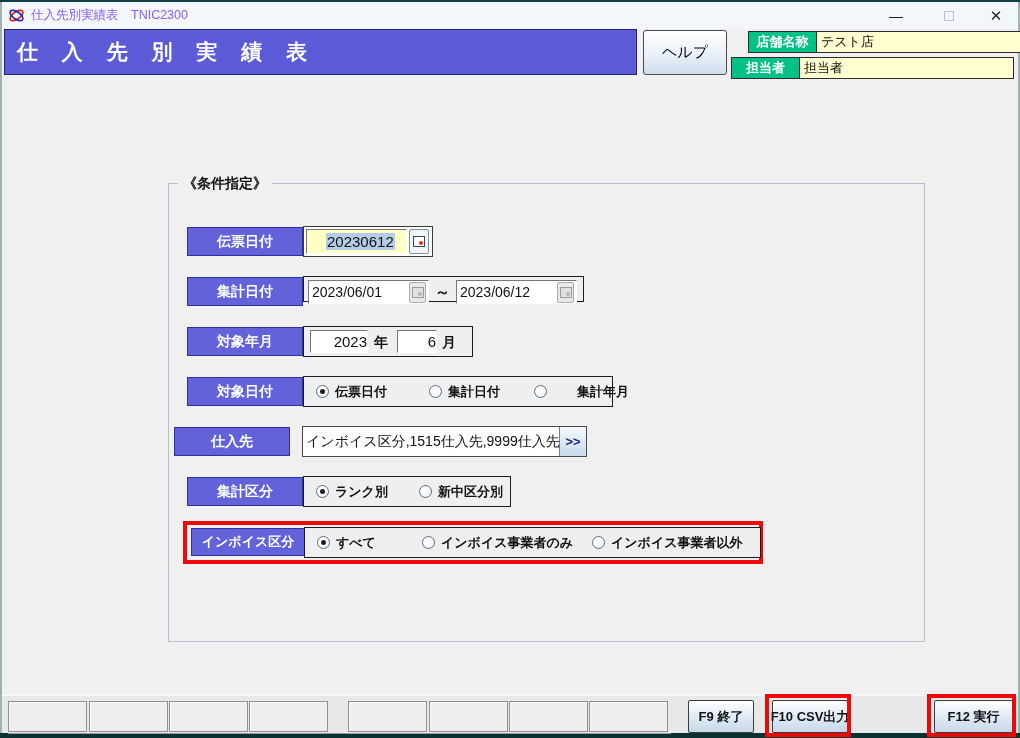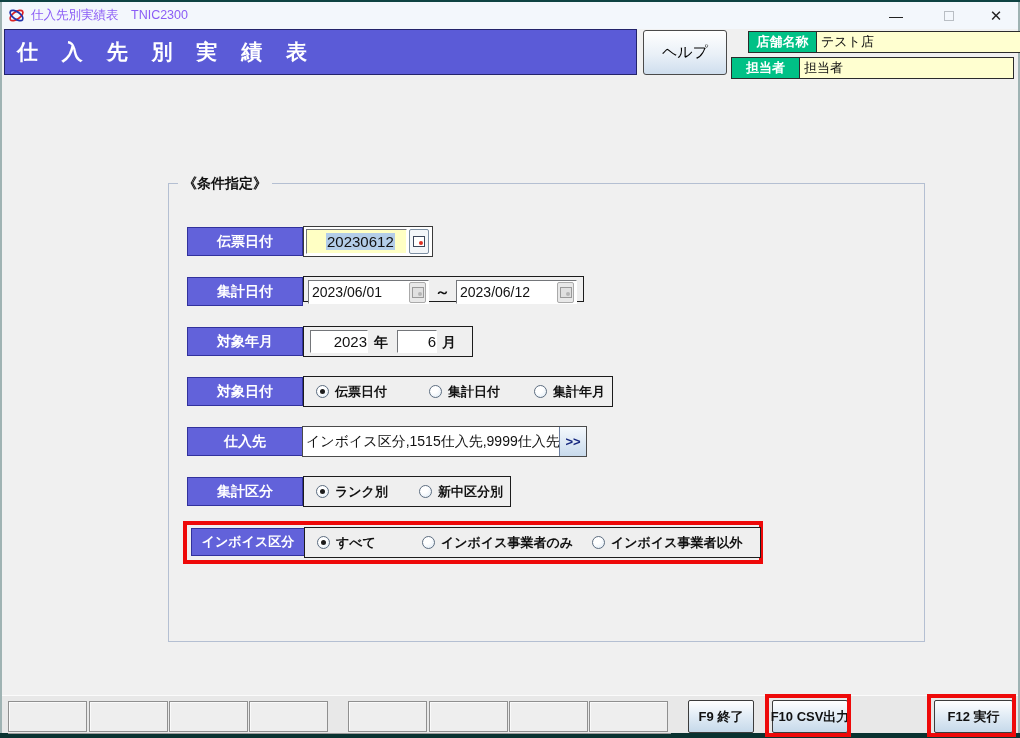--- a/index.html
+++ b/index.html
@@ -168,27 +168,27 @@
 <div class="abs row-label" style="left:187px; top:377px;">対象日付</div>
 <div class="abs panel-dark" style="left:303px; top:376px; width:310px; height:31px;">
   <span class="radio-opt" style="left:12px;">
     <span class="radio checked"></span>
     <span class="radio-text">伝票日付</span>
   </span>
   <span class="radio-opt" style="left:125px;">
     <span class="radio"></span>
     <span class="radio-text">集計日付</span>
   </span>
-  <span class="radio-opt" style="left:230px;">
+  <span class="radio-opt" style="left:230px;gap:24px;">
     <span class="radio"></span>
     <span class="radio-text">集計年月</span>
   </span>
 </div>
 
-<div class="abs row-label" style="left:187px; top:427px;">仕入先</div>
+<div class="abs row-label" style="left:174px; top:427px;">仕入先</div>
 <div class="abs supplier-frame" style="left:302px; top:426px; width:285px; height:31px;">
   <span class="supplier-input">インボイス区分,1515仕入先,9999仕入先</span>
   <span class="more-btn">&gt;&gt;</span>
 </div>
 
 <div class="abs row-label" style="left:187px; top:477px;">集計区分</div>
 <div class="abs panel-dark" style="left:303px; top:476px; width:208px; height:31px;">
   <span class="radio-opt" style="left:12px;">
     <span class="radio checked"></span>
     <span class="radio-text">ランク別</span>

